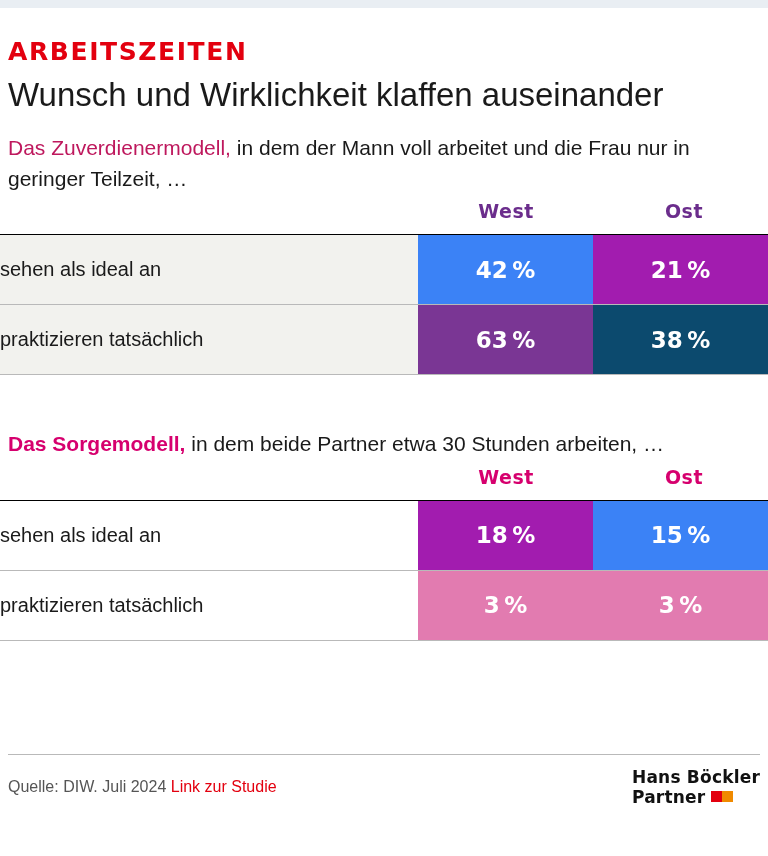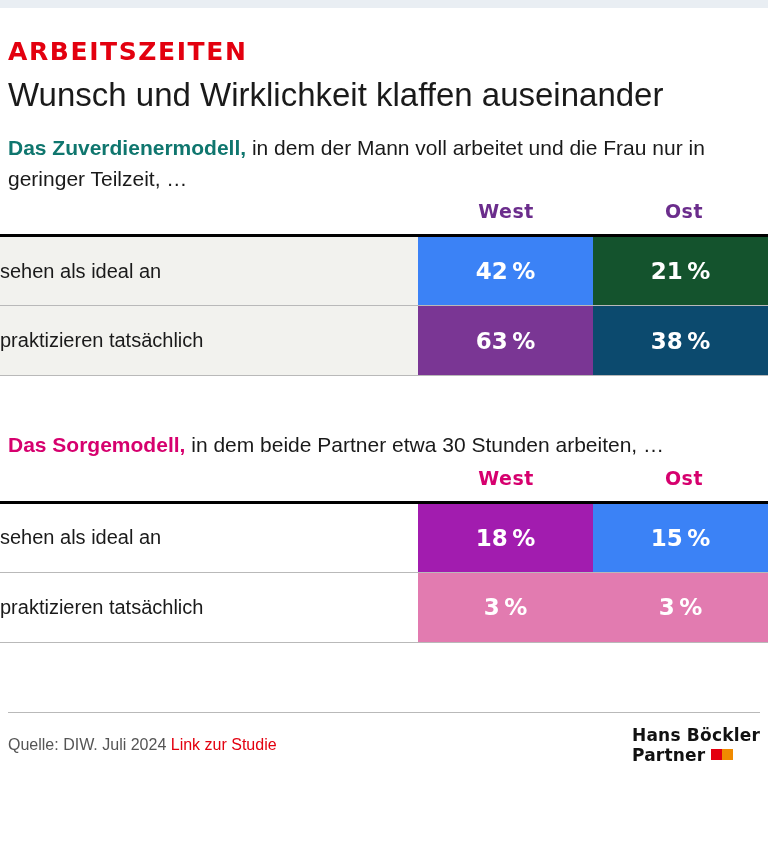--- a/index.html
+++ b/index.html
@@ -51,22 +51,22 @@
     line-height: 1.15;
     white-space: nowrap;
   }
   .intro {
     font-size: 21px;
     color: #1a1a1a;
     line-height: 1.45;
     padding: 20px 6px 0 8px;
   }
   .intro .lead-purple {
-    color: #0f766e;
-    font-weight: bold;
+    color: #be185d;
+    font-weight: normal;
   }
   .intro .lead-magenta {
     color: #d6006e;
     font-weight: bold;
   }
   .colheads {
     position: relative;
     height: 34px;
     margin-top: 6px;
   }
@@ -103,31 +103,31 @@
     box-sizing: border-box;
   }
   td.val {
     width: 175px;
     text-align: center;
     font-family: "DejaVu Sans", sans-serif;
     font-weight: bold;
     font-size: 23px;
     color: #ffffff;
   }
-  .rowline-top { border-top: 3px solid #000000; }
+  .rowline-top { border-top: 1px solid #000000; }
   .rowline-bottom { border-bottom: 1px solid #b9b9b9; }
   .lbl-shade { background: #f2f2ee; }
   .lbl-plain { background: #ffffff; }
 
   .sep2 { height: 34px; }
 
   .footer {
     position: absolute;
     left: 0;
-    top: 712px;
+    top: 754px;
     width: 768px;
   }
   .footer-rule {
     border-top: 1px solid #b9b9b9;
     width: 752px;
     margin-left: 8px;
   }
   .source {
     position: absolute;
     left: 8px;
@@ -186,21 +186,21 @@
     <div class="colheads">
       <div class="colhead west purple-head">West</div>
       <div class="colhead ost purple-head">Ost</div>
     </div>
 
     <table class="datatable">
       <tbody>
           <tr class="rowline-top rowline-bottom">
         <td class="label lbl-shade">sehen als ideal an</td>
         <td class="val" style="background:#3b82f6;">42 %</td>
-        <td class="val" style="background:#14532d;">21 %</td>
+        <td class="val" style="background:#a21caf;">21 %</td>
       </tr>
       <tr class="rowline-bottom">
         <td class="label lbl-shade">praktizieren tatsächlich</td>
         <td class="val" style="background:#7a3694;">63 %</td>
         <td class="val" style="background:#0c4a6e;">38 %</td>
       </tr>
     </tbody>
       </table>
 
     <div class="sep2"></div>

